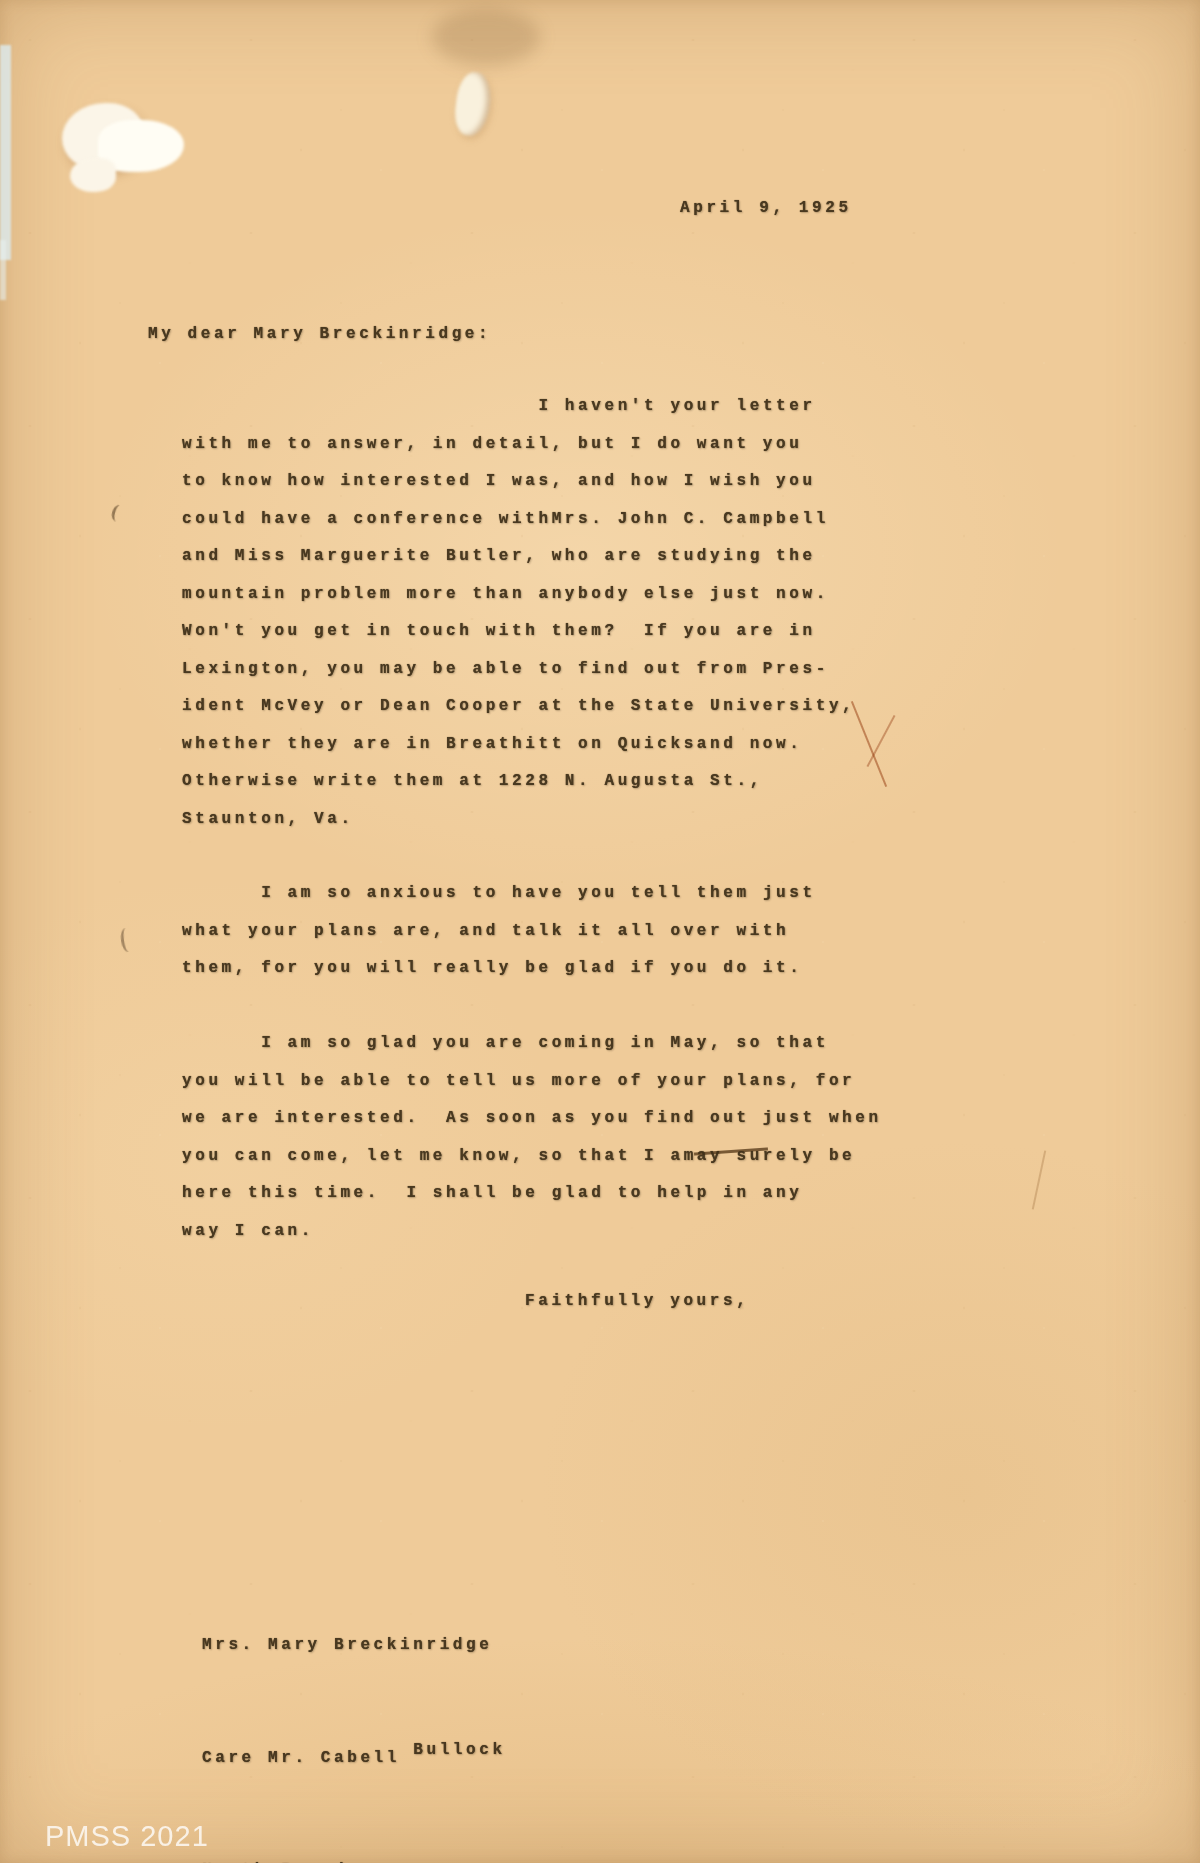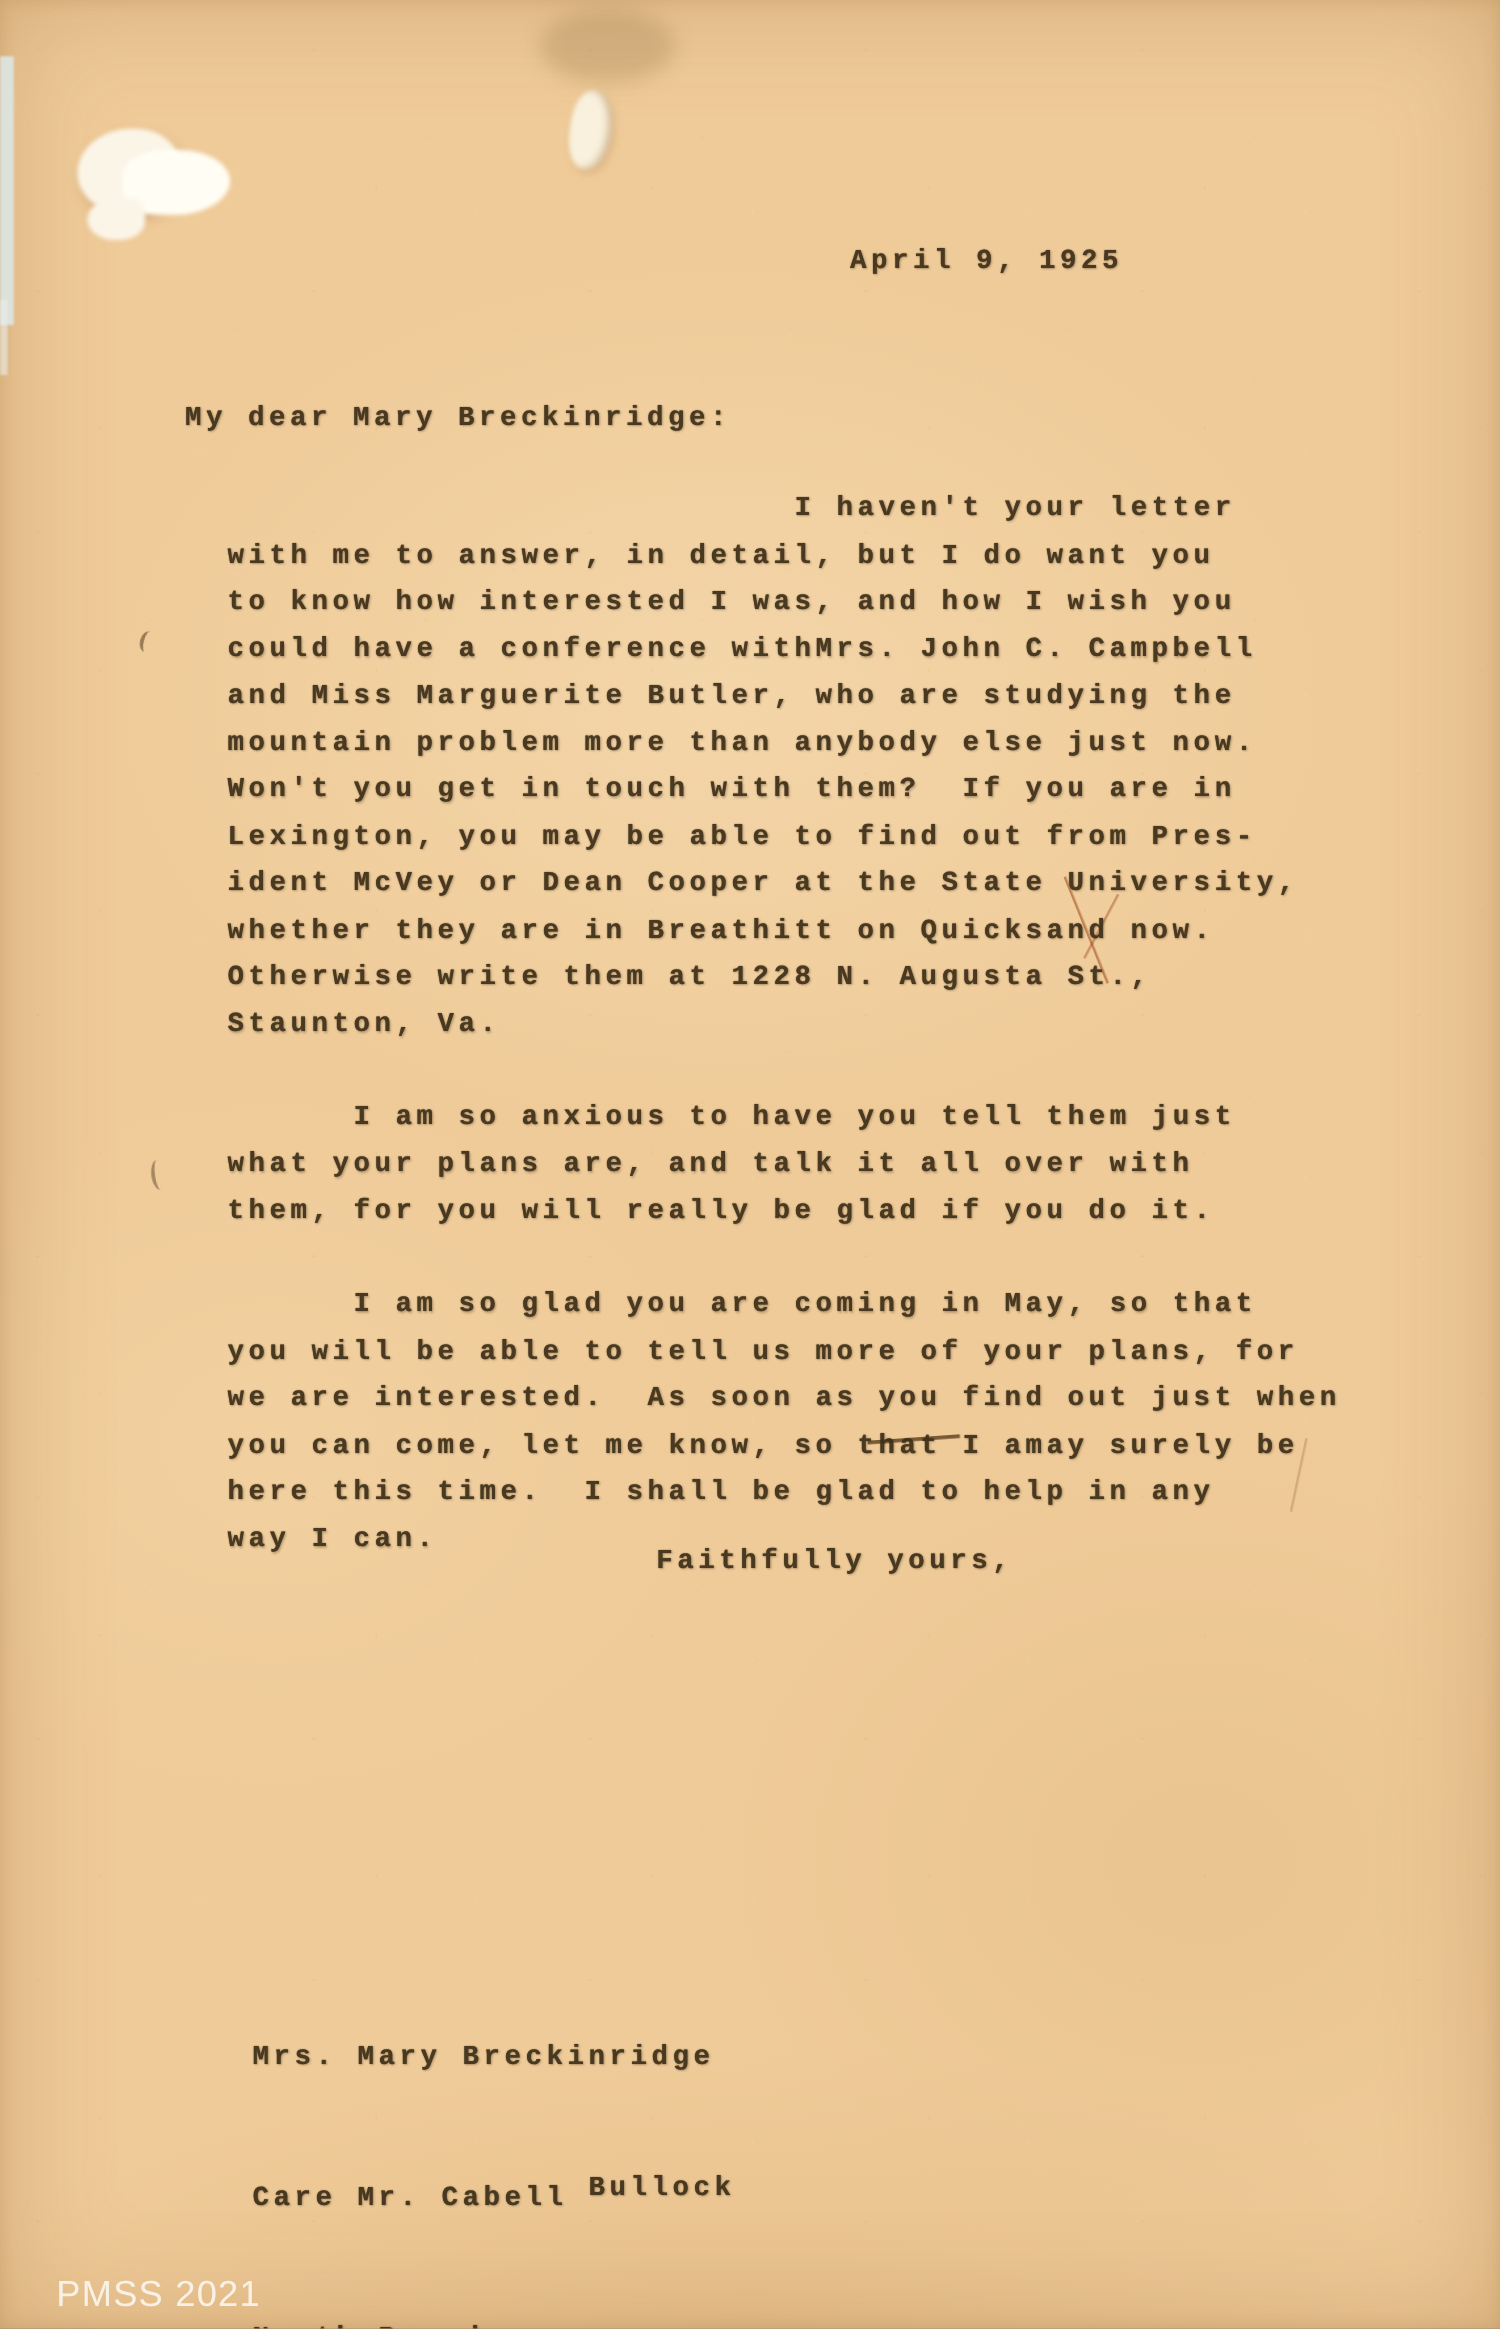--- a/index.html
+++ b/index.html
@@ -24,21 +24,21 @@
       radial-gradient(2px 1px at 30px 40px, rgba(186,142,86,0.35), transparent 100%),
       radial-gradient(1px 1px at 120px 110px, rgba(205,162,104,0.4), transparent 100%),
       radial-gradient(2px 1px at 190px 70px, rgba(226,190,138,0.5), transparent 100%),
       radial-gradient(1px 2px at 80px 150px, rgba(186,142,86,0.3), transparent 100%),
       radial-gradient(1px 1px at 160px 170px, rgba(255,240,210,0.5), transparent 100%);
     background-size:221px 193px;
   }
   .ink{
     position:absolute;
     color:#3f3019;
-    font-size:22px;
+    font-size:16px;
     line-height:37.5px;
     letter-spacing:3.6px;
     font-weight:700;
     white-space:pre-wrap;
     text-shadow:0 0 1px rgba(63,48,25,0.85), 1px 1px 2px rgba(63,48,25,0.30);
     filter:blur(0.35px);
     opacity:.94;
   }
   .para{left:160px;width:960px;margin-left:22px;}
   .sup{display:inline-block;transform:translateY(-8px);}
@@ -96,21 +96,21 @@
 you will be able to tell us more of your plans, for
 we are interested.  As soon as you find out just when
 you can come, let me know, so that I amay surely be
 here this time.  I shall be glad to help in any
 way I can.</div>
 
   <div class="ink para" style="top:875px;">      I am so anxious to have you tell them just
 what your plans are, and talk it all over with
 them, for you will really be glad if you do it.</div>
 
-  <div class="ink" style="left:525px;top:1230px;">Faithfully yours,</div>
+  <div class="ink" style="left:525px;top:1283px;">Faithfully yours,</div>
 
   <div class="ink" style="left:202px;top:1552px;">
     <div>Mrs. Mary Breckinridge</div>
     <div><span>Care Mr. Cabell </span><span class="sup">Bullock</span></div>
     <div>North Broadway,</div>
     
     
   </div>
 
   <div class="watermark">PMSS 2021</div>

